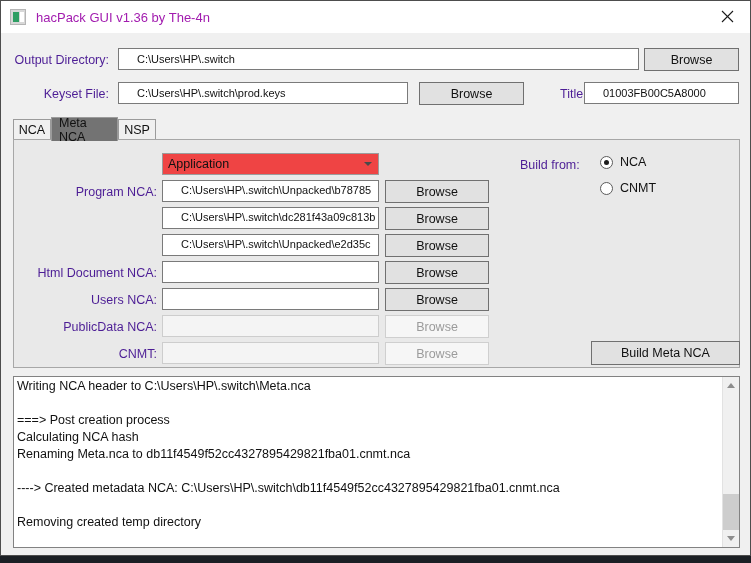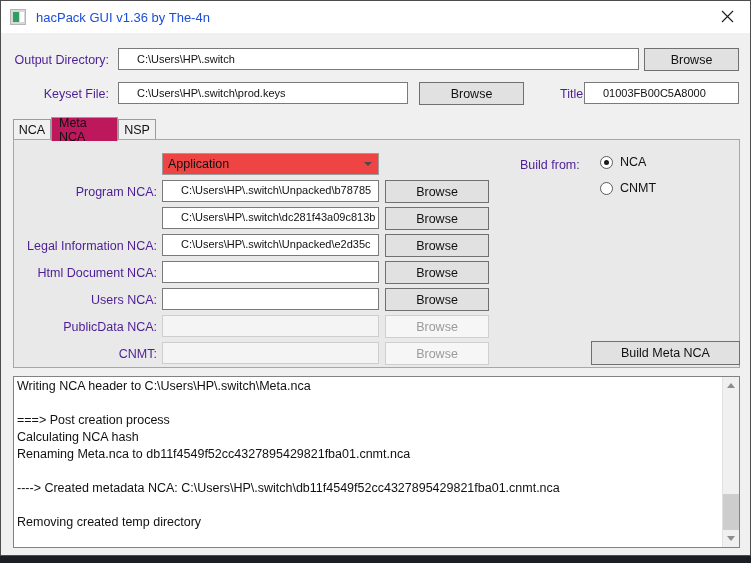--- a/index.html
+++ b/index.html
@@ -53,21 +53,21 @@
   #app-icon::after {
     content: "";
     position: absolute;
     left: 9px; top: 2px;
     width: 4px; height: 10px;
     background: #ffffff;
   }
   #title-text {
     margin-left: 10px;
     font-size: 13px;
-    color: #1d4ed8;
+    color: #a21caf;
     white-space: nowrap;
   }
   #close-button {
     position: absolute;
     right: 0; top: 0;
     width: 46px; height: 31px;
     display: flex;
     align-items: center;
     justify-content: center;
     cursor: pointer;
@@ -141,21 +141,21 @@
     color: #111111;
     display: flex;
     align-items: center;
     justify-content: center;
     padding: 0 7px;
     cursor: pointer;
   }
   .tab.active {
     top: 0;
     height: 24px;
-    background: #be185d;
+    background: #737373;
     border-color: #9b9b9b;
     z-index: 3;
   }
 
   #tabpanel {
     position: absolute;
     left: 12px; top: 138px;
     width: 727px; height: 229px;
     box-sizing: border-box;
     background: #e9e9e9;
@@ -311,21 +311,20 @@
       <span class="arrow"></span>
     </div>
 
     <div class="lbl right" style="left:0px; top:45px; width:143px;">Program NCA:</div>
     <div class="txt" style="left:148px; top:40px; width:217px; height:22px;">C:\Users\HP\.switch\Unpacked\b78785</div>
     <div class="btn" style="left:371px; top:40px; width:104px; height:23px;">Browse</div>
 
     <div class="txt" style="left:148px; top:67px; width:217px; height:22px;">C:\Users\HP\.switch\dc281f43a09c813b</div>
     <div class="btn" style="left:371px; top:67px; width:104px; height:23px;">Browse</div>
 
-    <div class="lbl right" style="left:0px; top:99px; width:143px;">Legal Information NCA:</div>
     <div class="txt" style="left:148px; top:94px; width:217px; height:22px;">C:\Users\HP\.switch\Unpacked\e2d35c</div>
     <div class="btn" style="left:371px; top:94px; width:104px; height:23px;">Browse</div>
 
     <div class="lbl right" style="left:0px; top:126px; width:143px;">Html Document NCA:</div>
     <div class="txt" style="left:148px; top:121px; width:217px; height:22px;"></div>
     <div class="btn" style="left:371px; top:121px; width:104px; height:23px;">Browse</div>
 
     <div class="lbl right" style="left:0px; top:153px; width:143px;">Users NCA:</div>
     <div class="txt" style="left:148px; top:148px; width:217px; height:22px;"></div>
     <div class="btn" style="left:371px; top:148px; width:104px; height:23px;">Browse</div>

